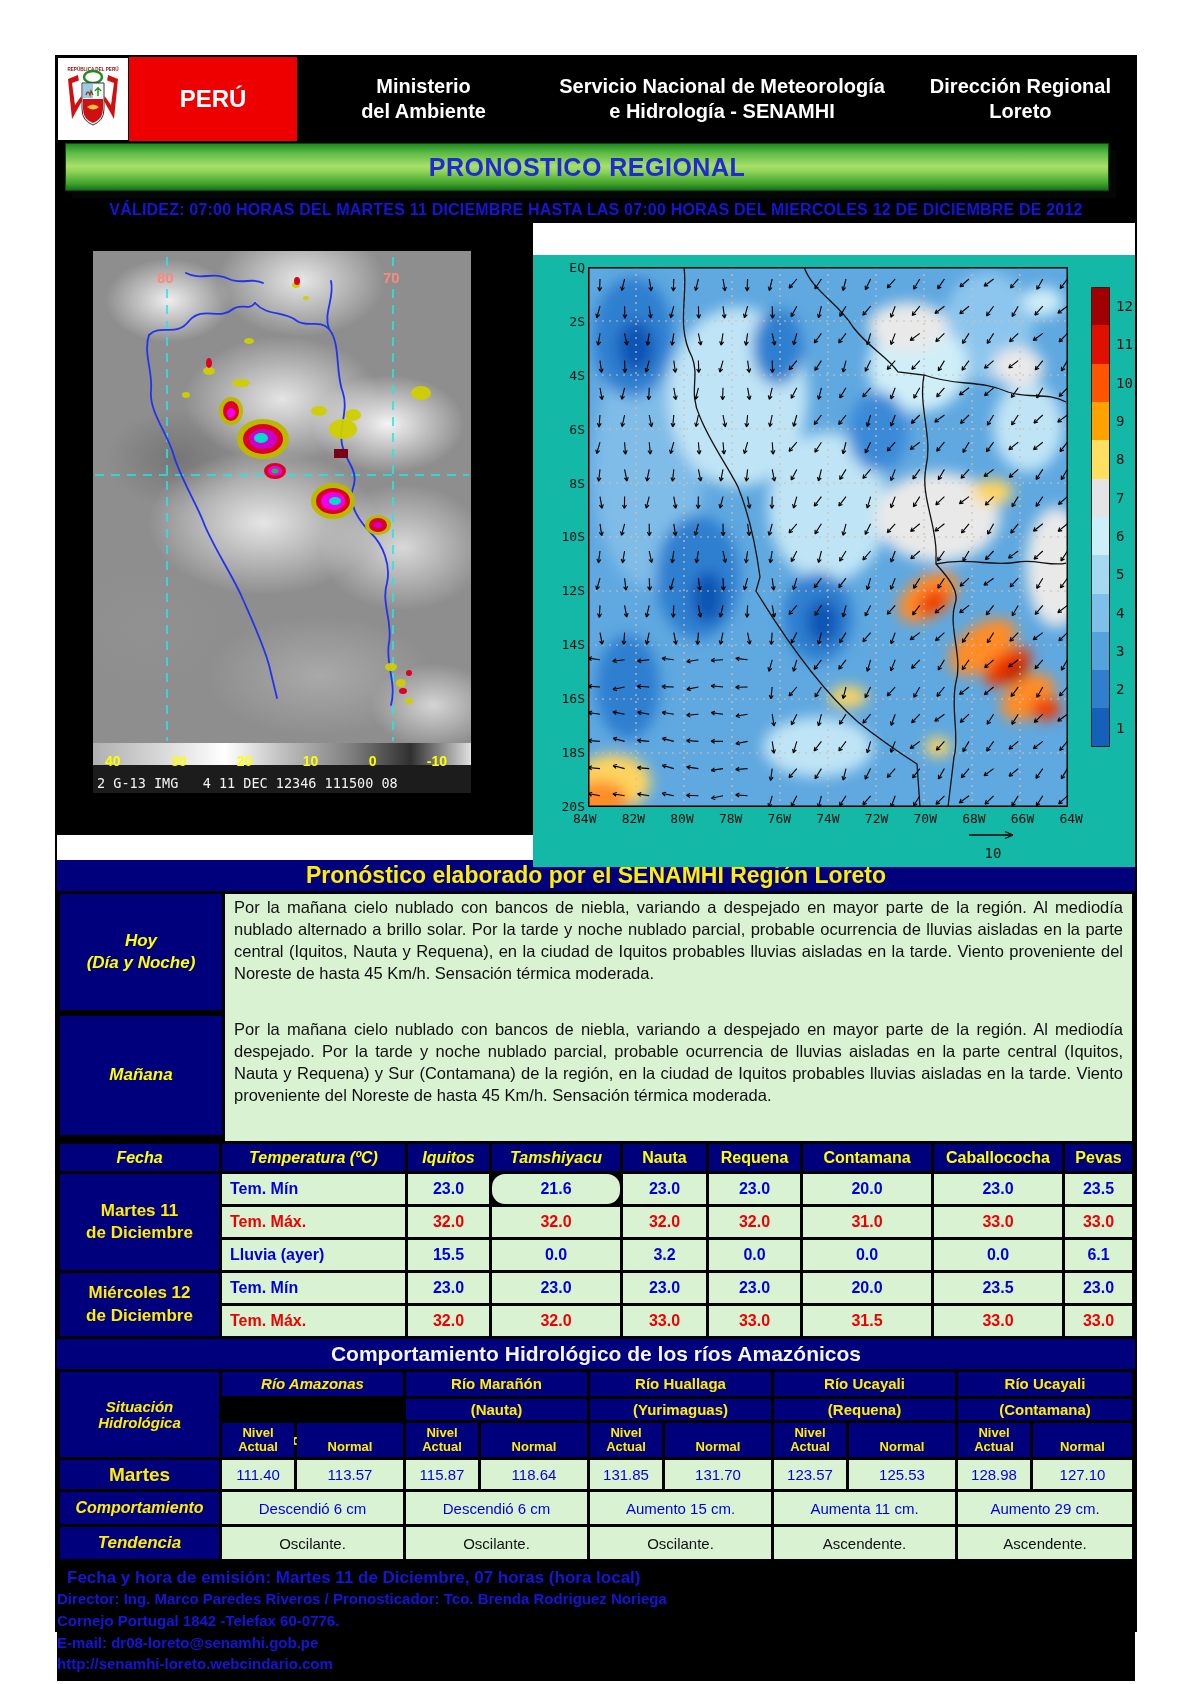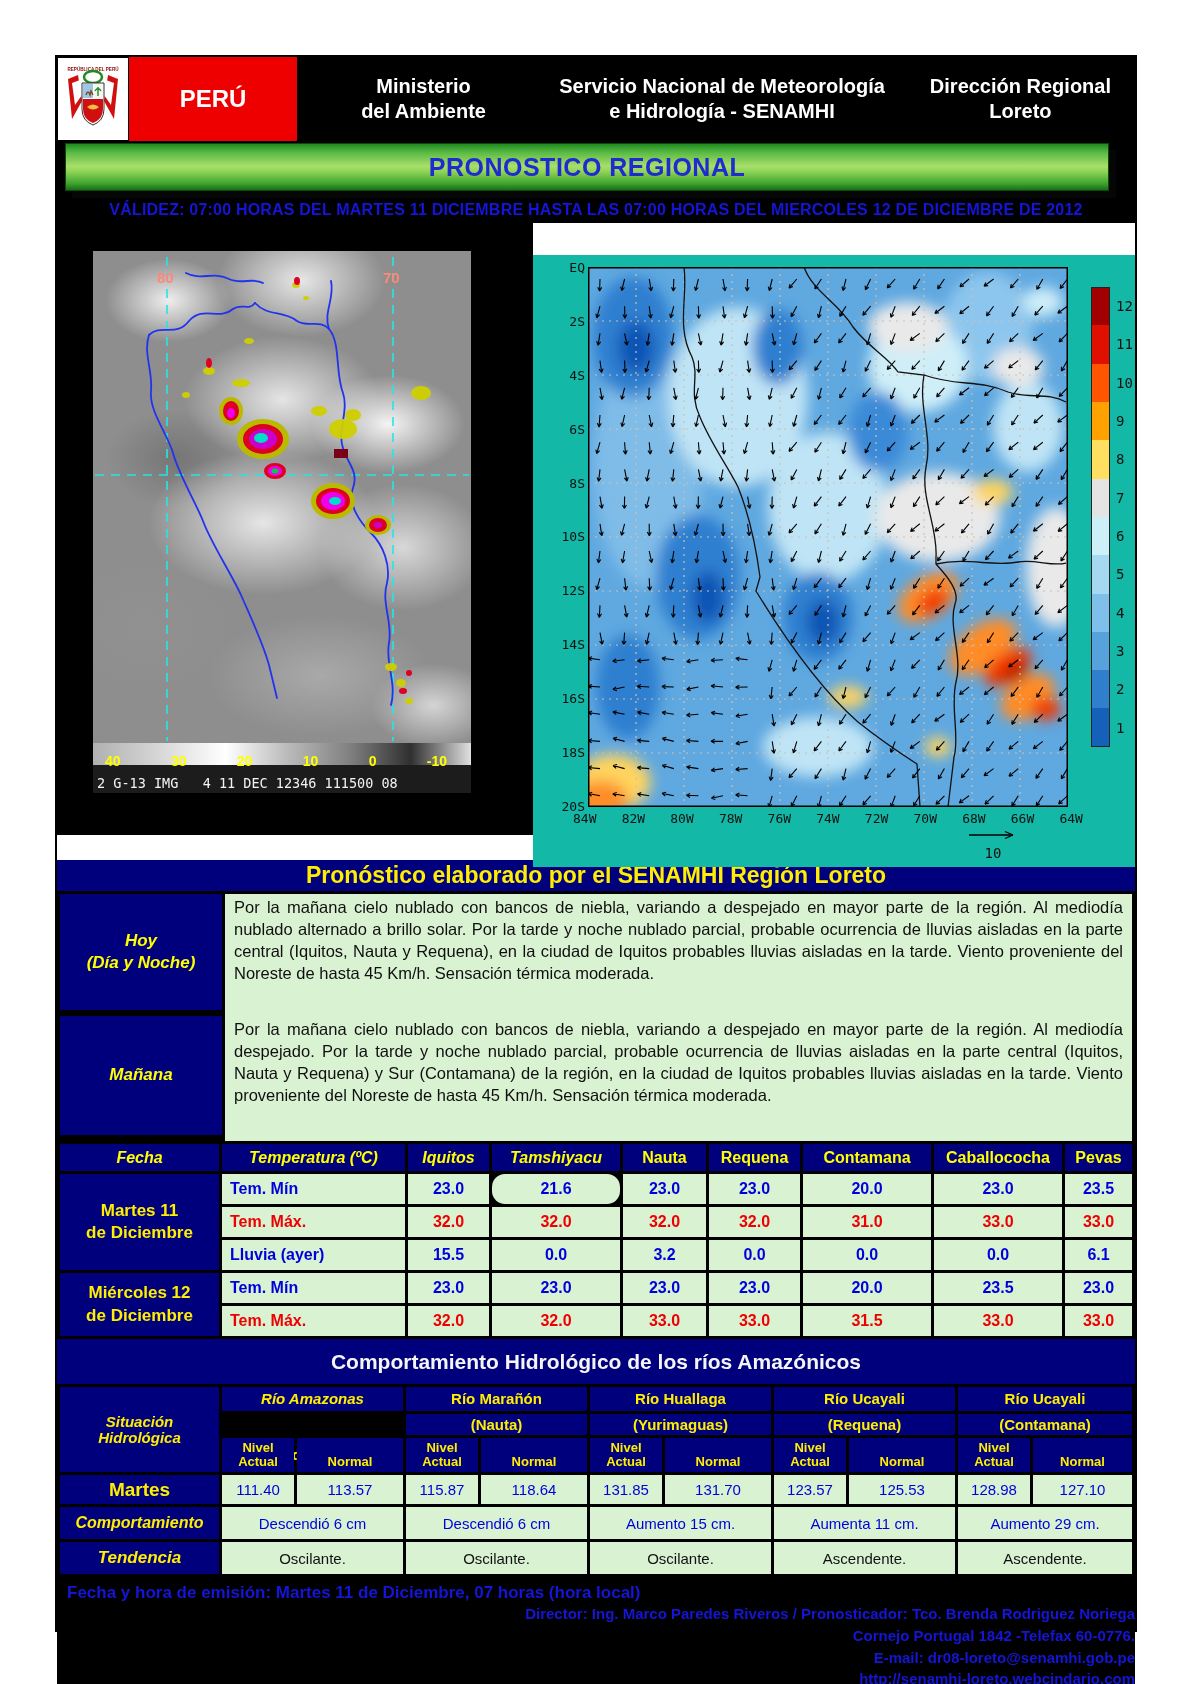--- a/index.html
+++ b/index.html
@@ -81,36 +81,36 @@
   
   .temp-grid{display:grid;grid-template-columns:159px 183px 81px 128px 83px 91px 128px 128px 1fr;grid-template-rows:27px 30px 30px 30px 30px 30px;gap:3px;background:#000;padding:3px;flex:none;}
   .cell-h{background:#00007d;color:#ffff00;font-weight:bold;display:flex;align-items:center;justify-content:center;font-size:16px;text-align:center;line-height:1.1;}
   .cell-h.it{font-style:italic;}
   .cell-lbl{background:#d9f2d2;font-weight:bold;font-size:16px;display:flex;align-items:center;padding-left:8px;}
   .cell-val{background:#d9f2d2;font-weight:bold;font-size:16px;display:flex;align-items:center;justify-content:center;}
   .blue{color:#0000dd;} .red{color:#ee0000;}
   .date-cell{background:#00007d;color:#ffee00;font-weight:bold;font-size:17px;display:flex;flex-direction:column;align-items:center;justify-content:center;line-height:1.3;text-align:center;}
 
   
-  .hydro-title{height:45px;background:#00007d;display:flex;align-items:center;justify-content:center;flex:none;}
+  .hydro-title{height:30px;background:#00007d;display:flex;align-items:center;justify-content:center;flex:none;}
   .hydro-title span{color:#f5f5f5;font-weight:bold;font-size:21px;}
   .hyd-grid{display:grid;grid-template-columns:159px 72px 106px 72px 106px 72px 106px 72px 106px 72px 1fr;grid-template-rows:24px 21px 34px 29px 32px 32px;gap:3px;background:#000;padding:3px;flex:none;}
   .hyd-h{background:#00007d;color:#ffee00;font-weight:bold;font-size:15px;display:flex;align-items:center;justify-content:center;text-align:center;line-height:1.05;}
   .hyd-h.it{font-style:italic;}
   .hyd-h.small{font-size:13px;flex-direction:column;}
   .hyd-val{background:#d9f2d2;display:flex;align-items:center;justify-content:center;font-size:15px;}
   .hyd-val.b{font-weight:normal;color:#0000dd;}
   .hyd-val.plain{color:#111;}
   .sit-cell{grid-column:1;grid-row:1/span 3;}
   .day-cell{font-size:19px;}
 
   
   .bottom-black{flex:1;background:#000;display:flex;flex-direction:column;}
   .emission{color:#1515d8;font-weight:bold;font-size:17px;padding:6px 0 0 10px;}
-  .dir-block{margin-top:auto;padding-bottom:6px;text-align:right;color:#1515d8;font-weight:bold;font-size:15px;line-height:1.45;}
+  .dir-block{margin-top:auto;padding-bottom:6px;text-align:left;color:#1515d8;font-weight:bold;font-size:15px;line-height:1.45;}
 </style>
 </head>
 <body>
 
 <div class="frame">
 
   <div class="hdr">
     <div class="coat-box">
       <svg width="62" height="76" viewBox="0 0 62 76">
         <rect x="0" y="0" width="62" height="76" fill="#ffffff"></rect>

